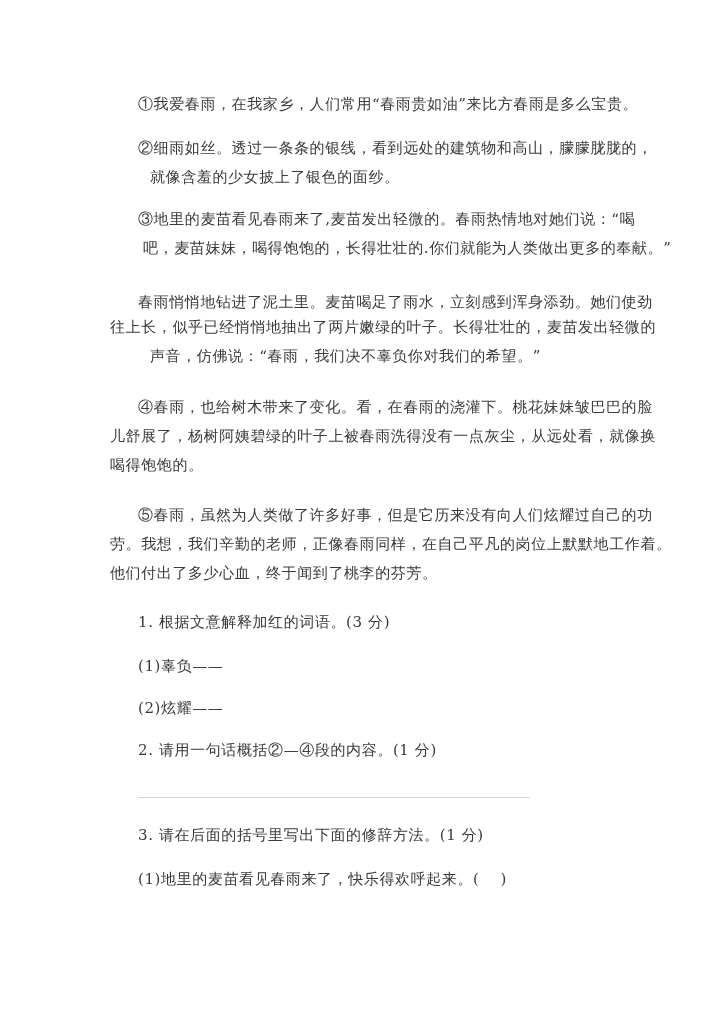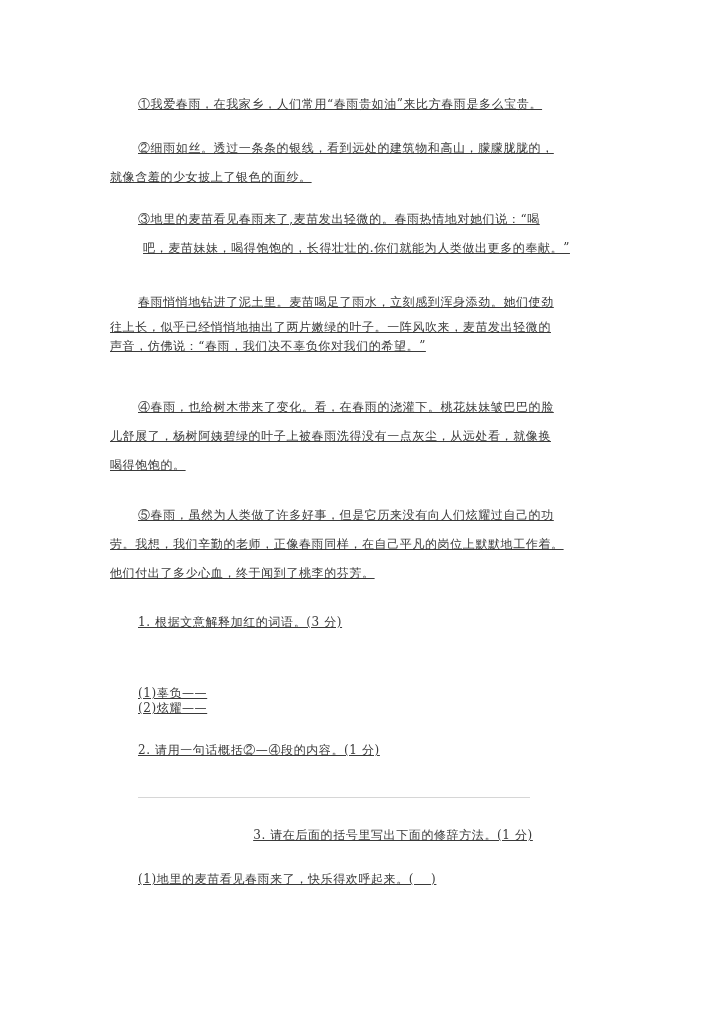--- a/index.html
+++ b/index.html
@@ -12,64 +12,63 @@
       height: 1018px;
       position: relative;
       overflow: hidden;
       font-family: "DejaVu Serif", "Liberation Serif", serif;
       color: #3a3a3a;
     }
     .line {
       position: absolute;
       left: 110px;
       width: 510px;
-      font-size: 12px;
+      font-size: 15px;
       line-height: 20px;
       white-space: nowrap;
       letter-spacing: 0.6px;
-      text-decoration: underline;
     }
     .indent { left: 138px; }
     .rule {
       position: absolute;
       left: 138px;
       top: 797px;
       width: 392px;
       height: 0;
       border-top: 1.5px solid #d6d6d6;
     }
   </style>
 </head>
 <body>
 
 <div>
 
   <div class="line indent" style="top:94px;">①我爱春雨，在我家乡，人们常用“春雨贵如油”来比方春雨是多么宝贵。</div>
 
   <div class="line indent" style="top:138px;">②细雨如丝。透过一条条的银线，看到远处的建筑物和高山，朦朦胧胧的，</div>
-  <div class="line" style="top:167px;">就像含羞的少女披上了银色的面纱。</div>
+  <div class="line" style="top:167px;margin-left:40px;">就像含羞的少女披上了银色的面纱。</div>
 
   <div class="line indent" style="top:209px;">③地里的麦苗看见春雨来了,麦苗发出轻微的。春雨热情地对她们说：“喝</div>
   <div class="line" style="top:238px;padding-left:33px;">吧，麦苗妹妹，喝得饱饱的，长得壮壮的.你们就能为人类做出更多的奉献。”</div>
 
   <div class="line indent" style="top:280px;margin-top:12px;">春雨悄悄地钻进了泥土里。麦苗喝足了雨水，立刻感到浑身添劲。她们使劲</div>
-  <div class="line" style="top:317px;">往上长，似乎已经悄悄地抽出了两片嫩绿的叶子。一阵风吹来，麦苗发出轻微的</div>
-  <div class="line" style="top:336px;">声音，仿佛说：“春雨，我们决不辜负你对我们的希望。”</div>
+  <div class="line" style="top:317px;">往上长，似乎已经悄悄地抽出了两片嫩绿的叶子。长得壮壮的，麦苗发出轻微的</div>
+  <div class="line" style="top:346px;margin-left:40px;">声音，仿佛说：“春雨，我们决不辜负你对我们的希望。”</div>
 
   <div class="line indent" style="top:397px;">④春雨，也给树木带来了变化。看，在春雨的浇灌下。桃花妹妹皱巴巴的脸</div>
   <div class="line" style="top:426px;">儿舒展了，杨树阿姨碧绿的叶子上被春雨洗得没有一点灰尘，从远处看，就像换</div>
   <div class="line" style="top:455px;">喝得饱饱的。</div>
 
   <div class="line indent" style="top:505px;">⑤春雨，虽然为人类做了许多好事，但是它历来没有向人们炫耀过自己的功</div>
   <div class="line" style="top:534px;">劳。我想，我们辛勤的老师，正像春雨同样，在自己平凡的岗位上默默地工作着。</div>
   <div class="line" style="top:563px;">他们付出了多少心血，终于闻到了桃李的芬芳。</div>
 
   <div class="line indent" style="top:612px;">1. 根据文意解释加红的词语。(3 分)</div>
-  <div class="line indent" style="top:656px;margin-top:27px;">(1)辜负——</div>
+  <div class="line indent" style="top:656px;">(1)辜负——</div>
   <div class="line indent" style="top:698px;">(2)炫耀——</div>
 
   <div class="line indent" style="top:740px;">2. 请用一句话概括②—④段的内容。(1 分)</div>
   <div class="rule"></div>
 
-  <div class="line indent" style="top:825px;text-align:center;">3. 请在后面的括号里写出下面的修辞方法。(1 分)</div>
+  <div class="line indent" style="top:825px;">3. 请在后面的括号里写出下面的修辞方法。(1 分)</div>
   <div class="line indent" style="top:869px;">(1)地里的麦苗看见春雨来了，快乐得欢呼起来。(　 )</div>
 
 </div>
 
 </body></html>

